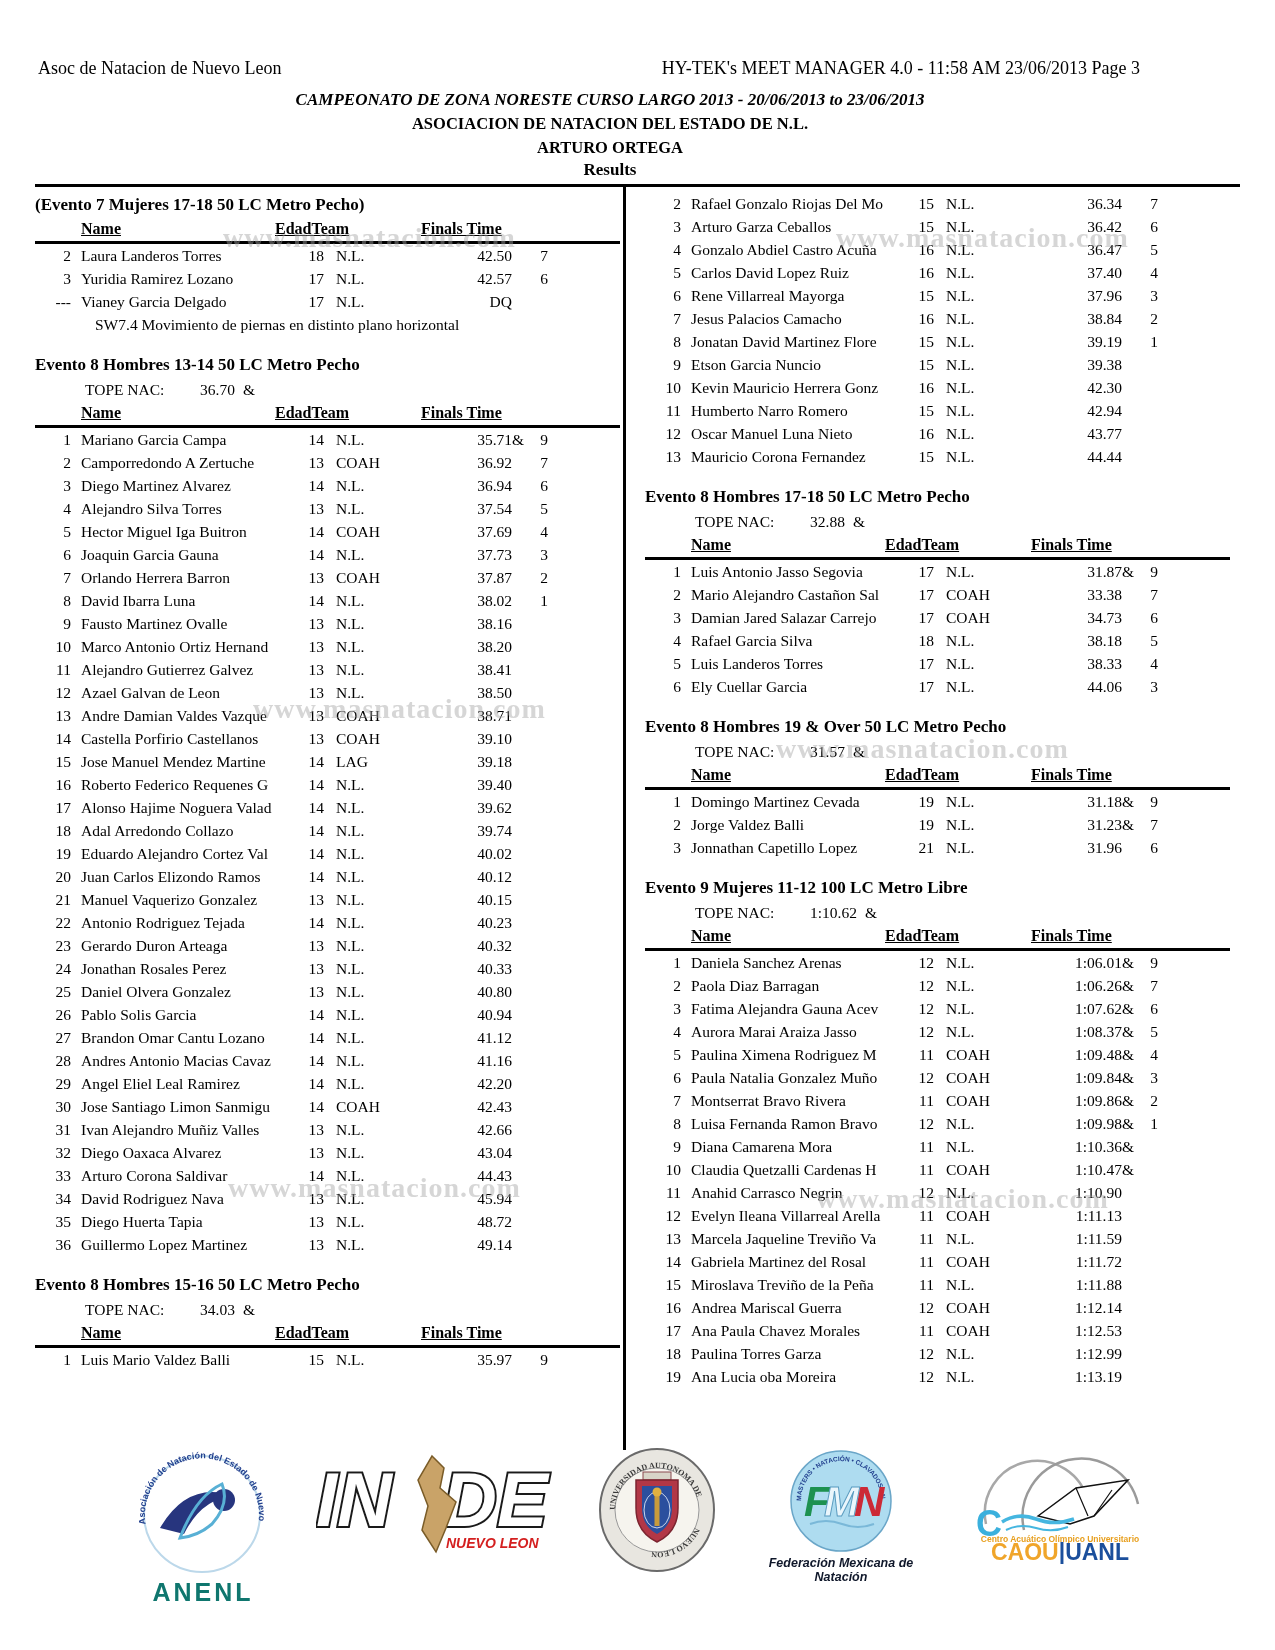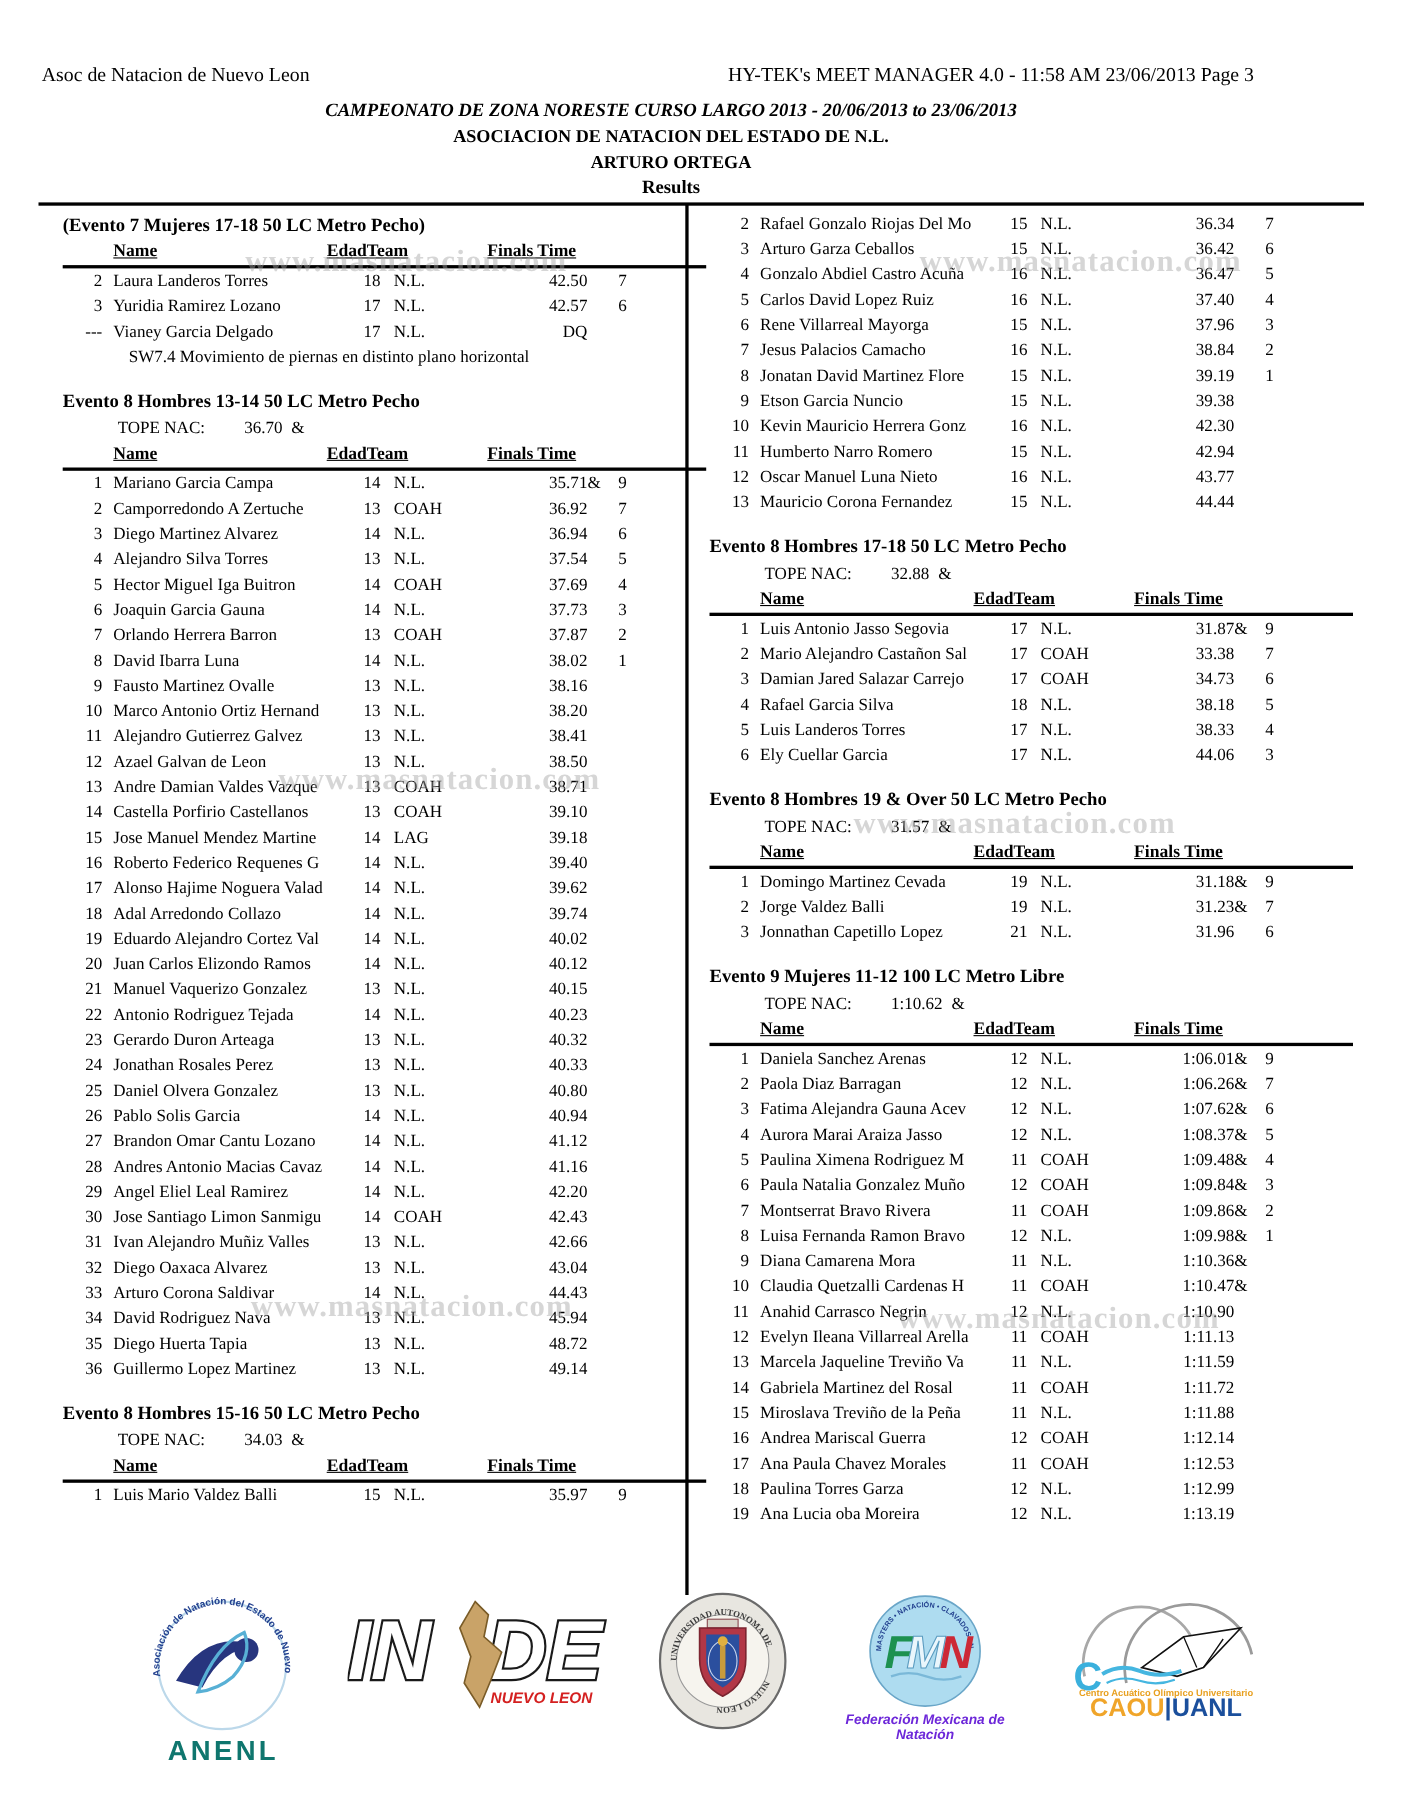--- a/index.html
+++ b/index.html
@@ -15,21 +15,21 @@
   .title1{font-size:17px;line-height:24px;font-style:italic;}
   .title2{font-size:16.5px;line-height:24px;}
   .title3{font-size:16.5px;line-height:23px;}
   .results-label{position:absolute;top:160px;left:35px;width:1150px;text-align:center;
     font-weight:bold;font-size:17px;}
   .full-rule{position:absolute;top:184px;left:35px;width:1205px;height:3px;background:#000;}
   .col-divider{position:absolute;top:186px;left:623px;width:3px;height:1264px;background:#000;}
 
   
   .col{position:absolute;top:192px;width:585px;}
-  #col-left{left:35px;margin-left:22px;}
+  #col-left{left:35px;}
   #col-right{left:645px;}
 
   .results-section + .results-section{margin-top:16px;}
   .sec-title{font-weight:bold;font-size:17px;line-height:26px;height:26px;white-space:nowrap;}
   .tope{font-weight:normal;font-size:15.5px;line-height:24px;height:24px;}
   .tope .tope-label{display:inline-block;margin-left:50px;width:115px;}
   .tope .amp{margin-left:8px;}
   .thead{position:relative;height:23px;border-bottom:3px solid #000;font-weight:bold;font-size:16px;text-align:center;}
   .thead span{position:absolute;top:0;line-height:21px;text-decoration:underline;}
   .h-name{left:46px;}
@@ -50,21 +50,21 @@
   
   .wm{position:absolute;font-size:28px;font-weight:bold;letter-spacing:1px;
       color:rgba(165,165,165,0.45);white-space:nowrap;pointer-events:none;margin-left:28px;}
 
   
   .logo{position:absolute;}
   .logo-caption{position:absolute;font-family:"Liberation Sans",sans-serif;text-align:center;}
   #anenl-text{top:1578px;left:128px;width:150px;font-weight:bold;font-size:25px;
       color:#0f766e;letter-spacing:3px;}
   #fmn-caption{top:1556px;left:741px;width:200px;font-weight:bold;font-style:italic;
-      font-size:12.5px;color:#6d28d9;}
+      font-size:12.5px;color:#0f172a;}
 </style>
 </head>
 <body>
 
 <div class="top-line">
   <span class="org">Asoc de Natacion de Nuevo Leon</span>
   <span class="manager">HY-TEK's MEET MANAGER 4.0 - 11:58 AM  23/06/2013  Page 3</span>
 </div>
 <div class="title-block">
   <div class="title1">CAMPEONATO DE ZONA NORESTE CURSO LARGO 2013 - 20/06/2013 to 23/06/2013</div>

